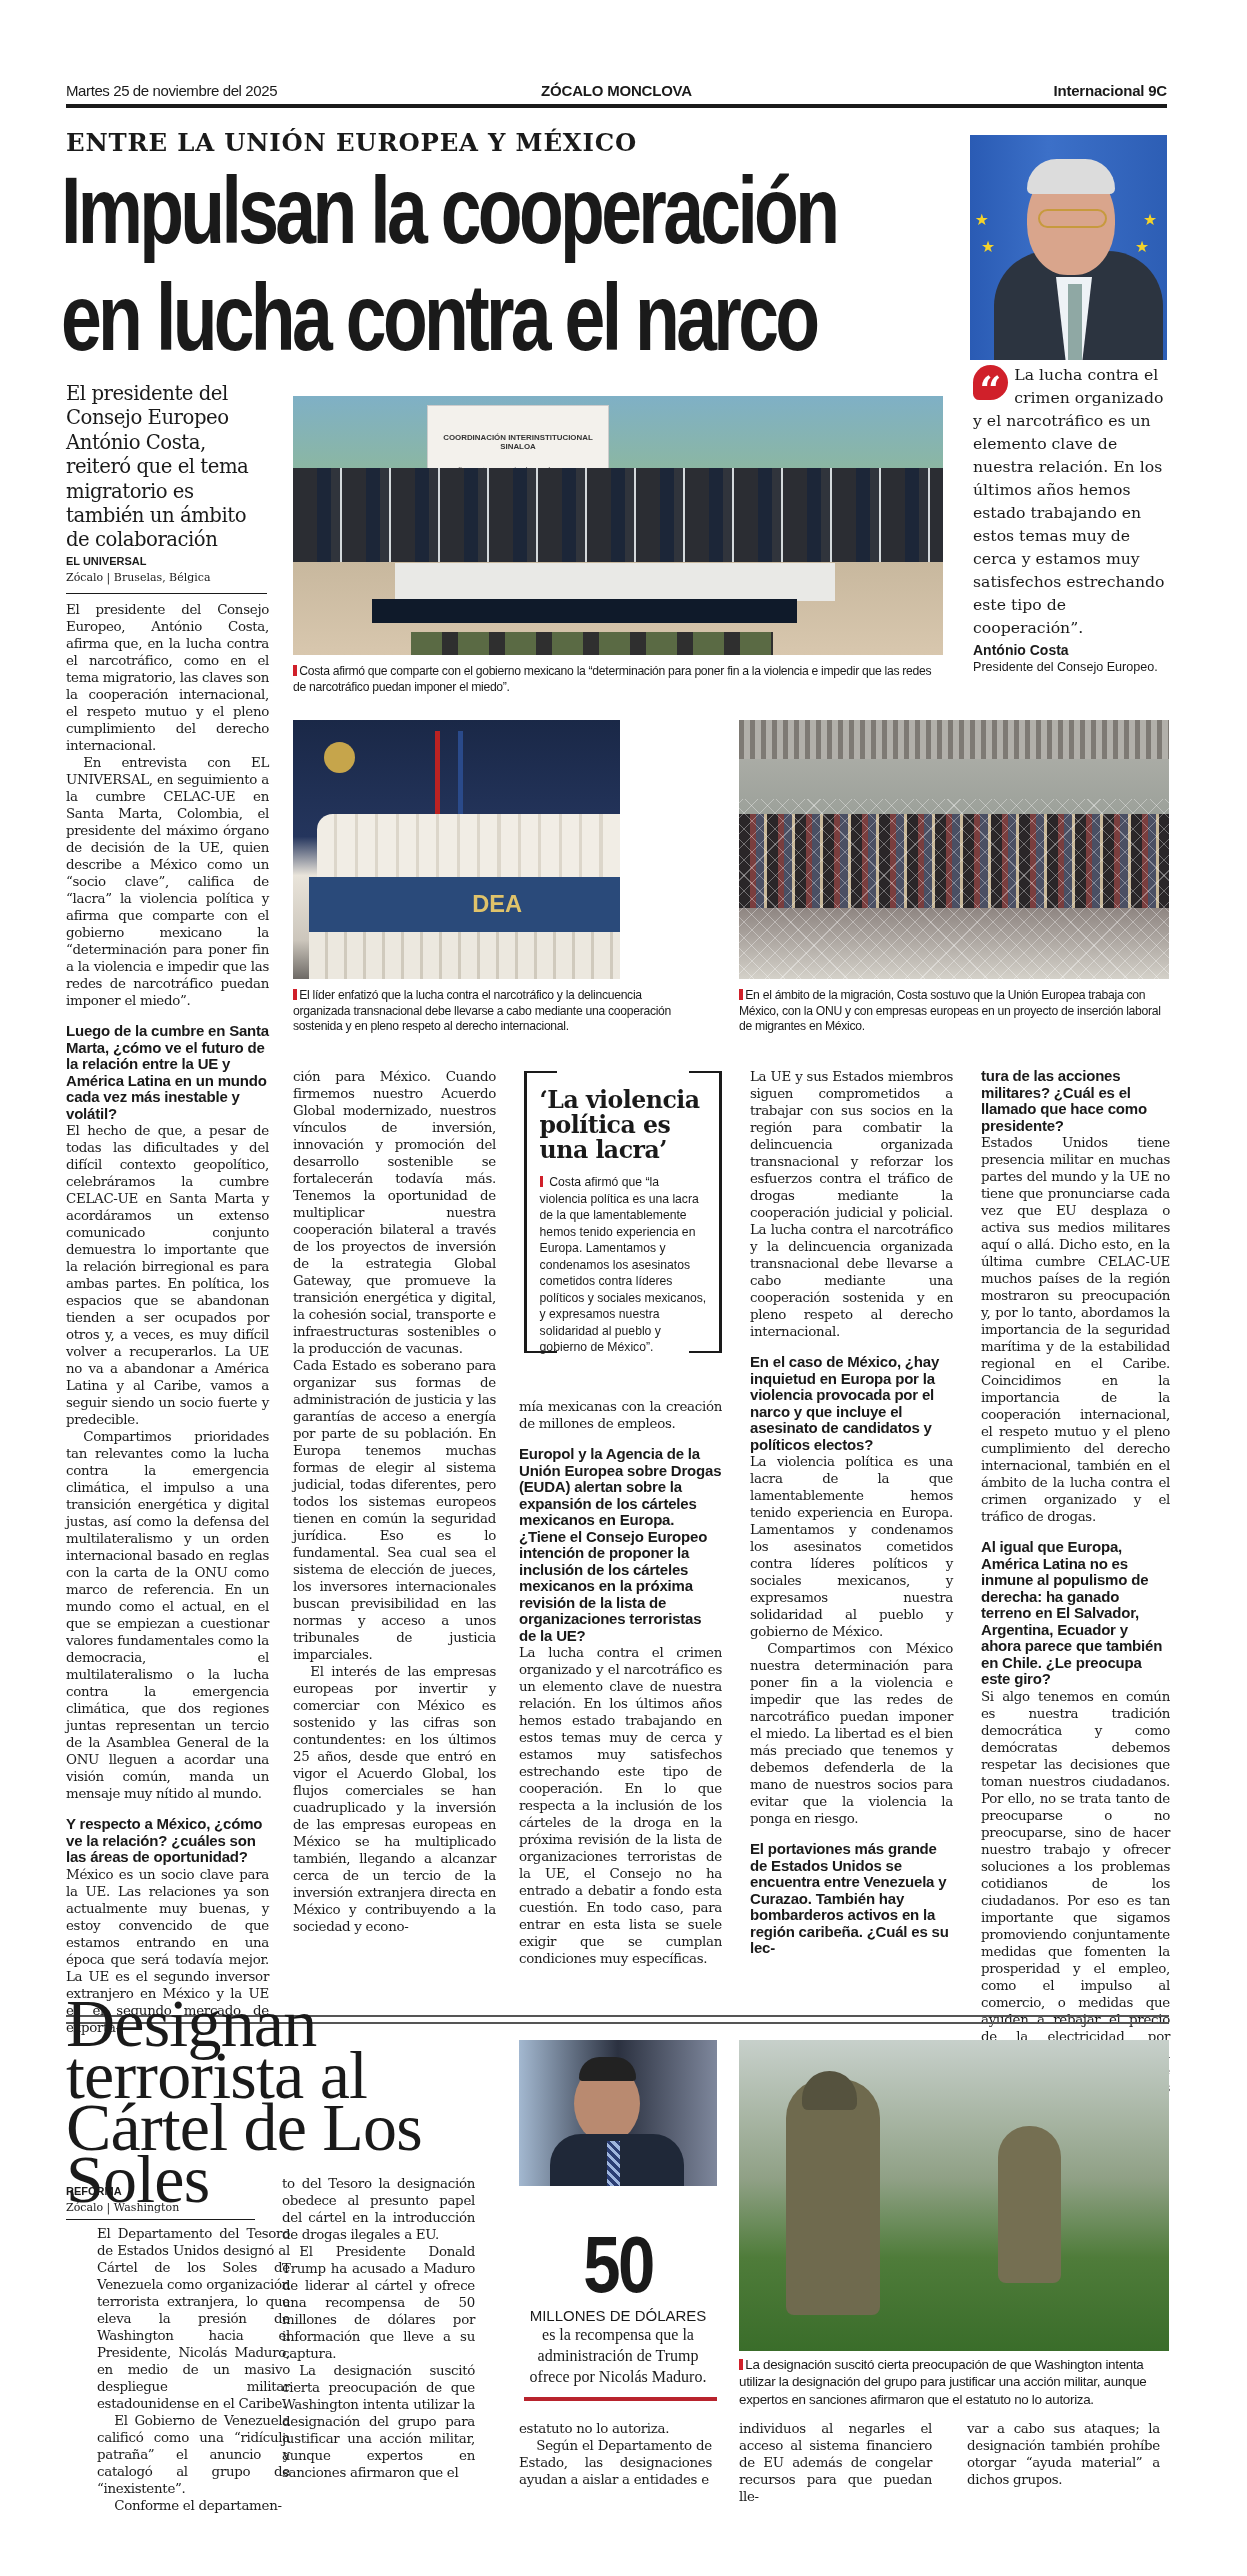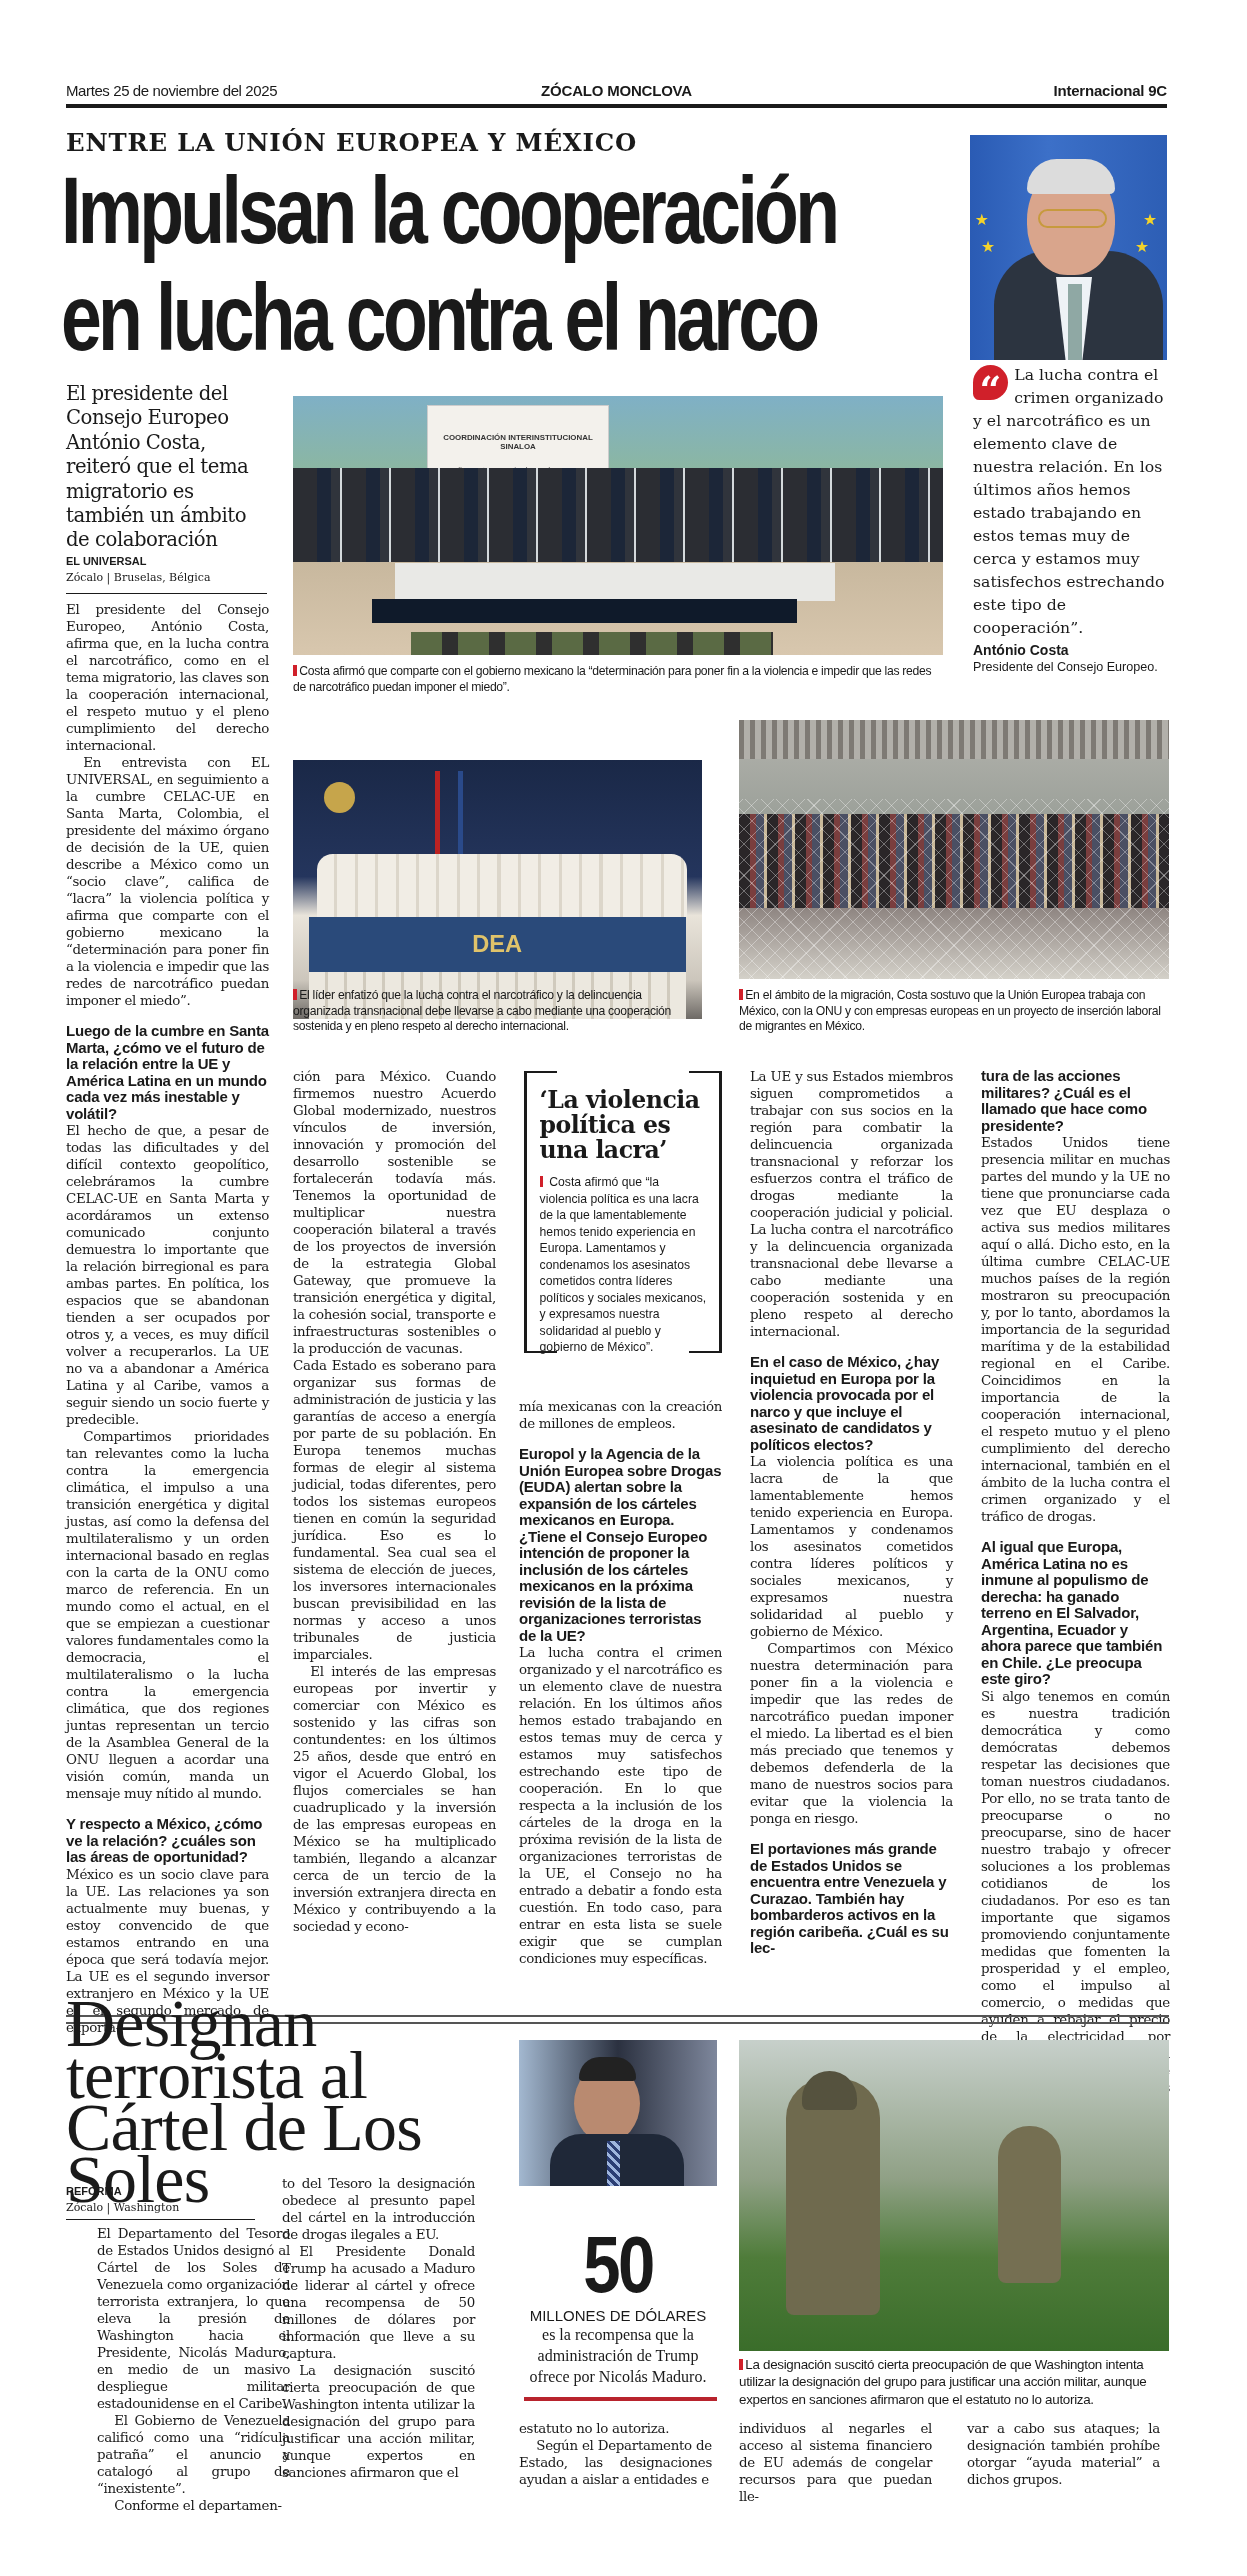--- a/index.html
+++ b/index.html
@@ -45,21 +45,21 @@
   .deck { left: 66px; top: 382px; width: 204px; font-family: "DejaVu Serif", serif; font-size: 19.7px; line-height: 24.4px; letter-spacing: -0.5px; }
   .byline { left: 66px; top: 554px; width: 204px; font-size: 11px; line-height: 15.7px; }
   .byline .agency { font-family: "Liberation Sans", sans-serif; font-weight: bold; }
   .byline .place { font-family: "DejaVu Serif", serif; font-size: 11px; }
   .byline-rule { left: 66px; top: 593px; width: 201px; height: 0.8px; background: #1a1a1a; }
 
   
   .photo { overflow: hidden; }
   .photo1 { left: 293px; top: 396px; width: 650px; height: 259px;
     background: linear-gradient(180deg, #7fb0c6 0%, #8cb7a0 30%, #c7b79d 62%, #d8c7ae 100%); }
-  .photo2 { left: 293px; top: 760px; width: 409px; height: 259px;
+  .photo2 { left: 293px; top: 720px; width: 327px; height: 259px;
     background: linear-gradient(180deg, #1a2847 0%, #24355d 45%, #e9e4da 60%, #ccc6bc 85%, #6e6a66 100%); padding-left: 20px; }
   .photo3 { left: 739px; top: 720px; width: 430px; height: 259px;
     background: linear-gradient(180deg, #b3b3ad 0%, #9a9f98 40%, #6e6260 60%, #d4d1c9 100%); }
   .photo-bottom-left { left: 519px; top: 2040px; width: 198px; height: 146px;
     background: linear-gradient(90deg, #a3b8d0 0%, #2b3140 50%, #7e879c 100%); }
   .photo-bottom-right { left: 739px; top: 2040px; width: 430px; height: 311px;
     background: linear-gradient(180deg, #c7d0cb 0%, #8fa085 45%, #4f7c3a 70%, #3a6d2a 100%); }
 
   .caption { font-family: "Liberation Sans", sans-serif; font-size: 12.2px; line-height: 15.7px; letter-spacing: -0.3px; }
   .caption .mark, .mark { display: inline-block; width: 3.9px; height: 11px; background: #d0202a; margin-right: 2.4px; vertical-align: -0.8px; }

